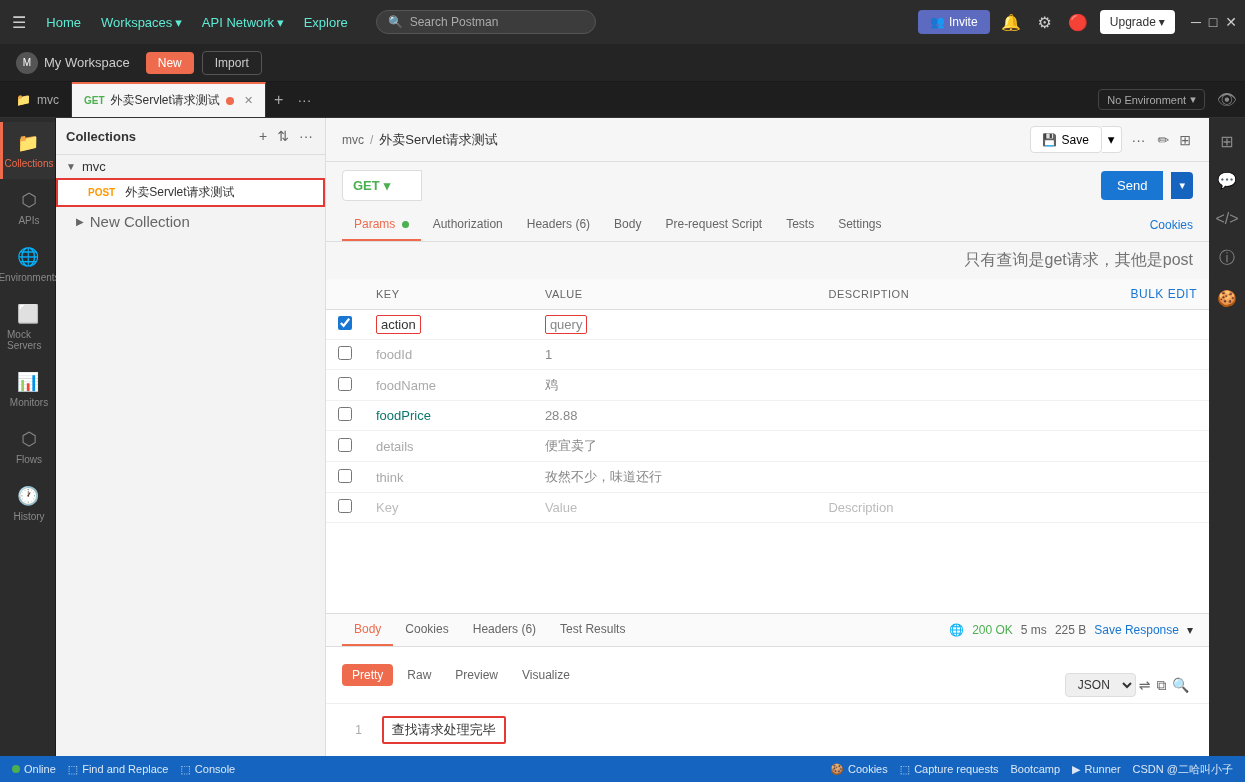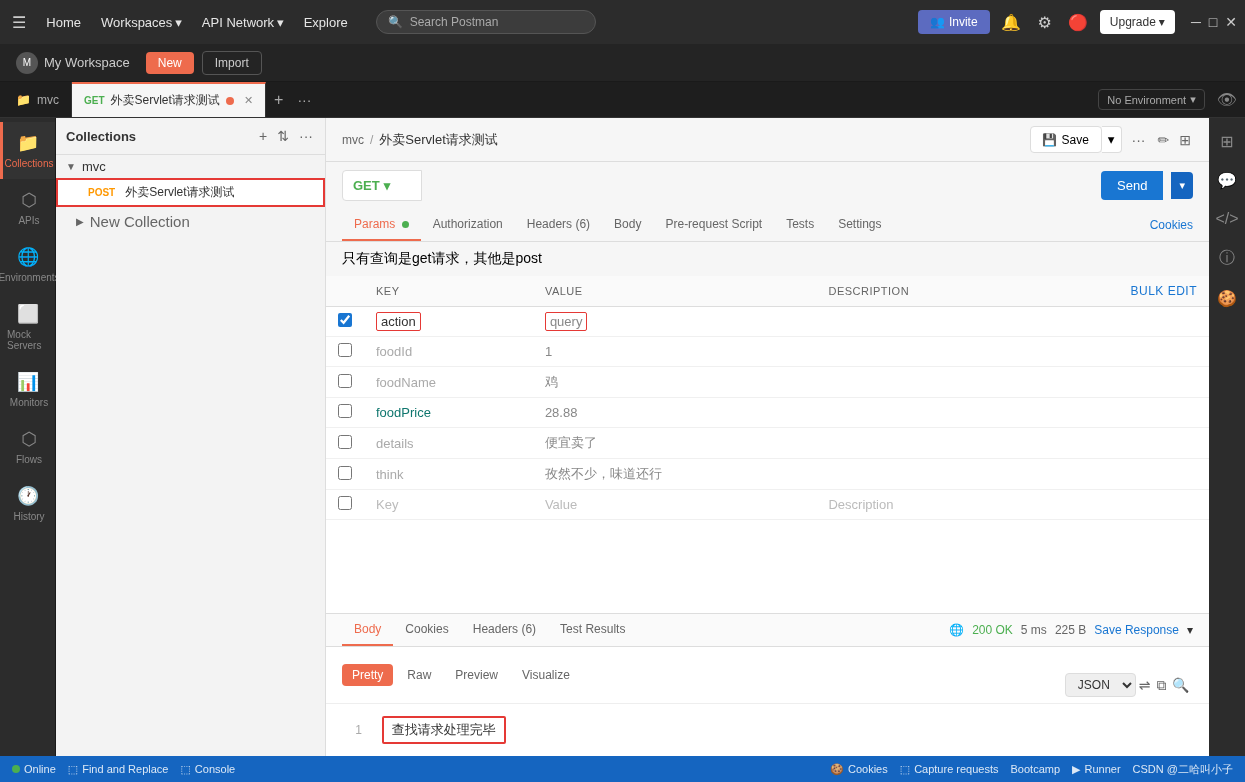--- a/index.html
+++ b/index.html
@@ -2,21 +2,21 @@
 <html><head>
   <meta charset="utf-8">
   <style>
     * { box-sizing: border-box; margin: 0; padding: 0; }
     body { font-family: -apple-system, BlinkMacSystemFont, 'Segoe UI', sans-serif; font-size: 12px; background: #f0f0f0; color: #333; height: 782px; overflow: hidden; display: flex; flex-direction: column; }
 
     
     .topbar { display: flex; align-items: center; background: #2c2c2c; height: 44px; padding: 0 8px; gap: 8px; flex-shrink: 0; }
     .topbar-menu-icon { color: #ccc; font-size: 16px; cursor: pointer; padding: 4px; }
     .topbar-nav { display: flex; gap: 4px; align-items: center; }
-    .topbar-nav-item { color: #e5e5e5; font-size: 13px; padding: 4px 8px; cursor: pointer; border-radius: 4px; display: flex; align-items: center; gap: 3px; }
+    .topbar-nav-item { color: #5eead4; font-size: 13px; padding: 4px 8px; cursor: pointer; border-radius: 4px; display: flex; align-items: center; gap: 3px; }
     .topbar-search { flex: 1; max-width: 220px; background: #3c3c3c; border: 1px solid #555; border-radius: 20px; padding: 4px 12px; color: #aaa; font-size: 12px; display: flex; align-items: center; gap: 6px; margin: 0 12px; cursor: pointer; }
     .topbar-right { display: flex; align-items: center; gap: 8px; margin-left: auto; }
     .invite-btn { background: #5c6bc0; color: white; border: none; border-radius: 4px; padding: 5px 12px; font-size: 12px; cursor: pointer; display: flex; align-items: center; gap: 4px; }
     .topbar-icon-btn { color: #ccc; font-size: 16px; cursor: pointer; padding: 4px; position: relative; }
     .upgrade-btn { background: #fff; color: #333; border: none; border-radius: 4px; padding: 5px 10px; font-size: 12px; cursor: pointer; display: flex; align-items: center; gap: 3px; }
     .topbar-window-controls { display: flex; gap: 8px; margin-left: 8px; }
     .win-ctrl { color: #ccc; font-size: 14px; cursor: pointer; }
 
     
     .secondbar { display: flex; align-items: center; background: #242424; height: 38px; padding: 0 8px; gap: 8px; flex-shrink: 0; border-bottom: 1px solid #1a1a1a; }
@@ -129,21 +129,21 @@
     .right-sidebar { width: 36px; background: #2c2c2c; display: flex; flex-direction: column; align-items: center; padding-top: 8px; flex-shrink: 0; gap: 8px; }
     .right-icon { color: #888; font-size: 16px; cursor: pointer; padding: 6px; }
 
     
     .bottombar { display: flex; align-items: center; background: #1565c0; height: 26px; padding: 0 12px; flex-shrink: 0; gap: 12px; }
     .bottom-item { display: flex; align-items: center; gap: 4px; color: rgba(255,255,255,0.85); font-size: 11px; cursor: pointer; }
     .bottom-right { margin-left: auto; display: flex; gap: 12px; }
     .online-dot { width: 8px; height: 8px; border-radius: 50%; background: #4caf50; }
 
     
-    .chinese-note { color: #000000; font-size: 14px; font-weight: 500; padding: 8px 16px; background: #f6f6f6; }
+    .chinese-note { color: #737373; font-size: 16px; font-weight: 500; padding: 8px 16px; background: #f6f6f6; text-align: right; }
   </style>
 </head>
 <body>
 
 <div class="topbar">
   <span class="topbar-menu-icon">☰</span>
   <div class="topbar-nav">
     <span class="topbar-nav-item">Home</span>
     <span class="topbar-nav-item">
       <span>Workspaces</span>

